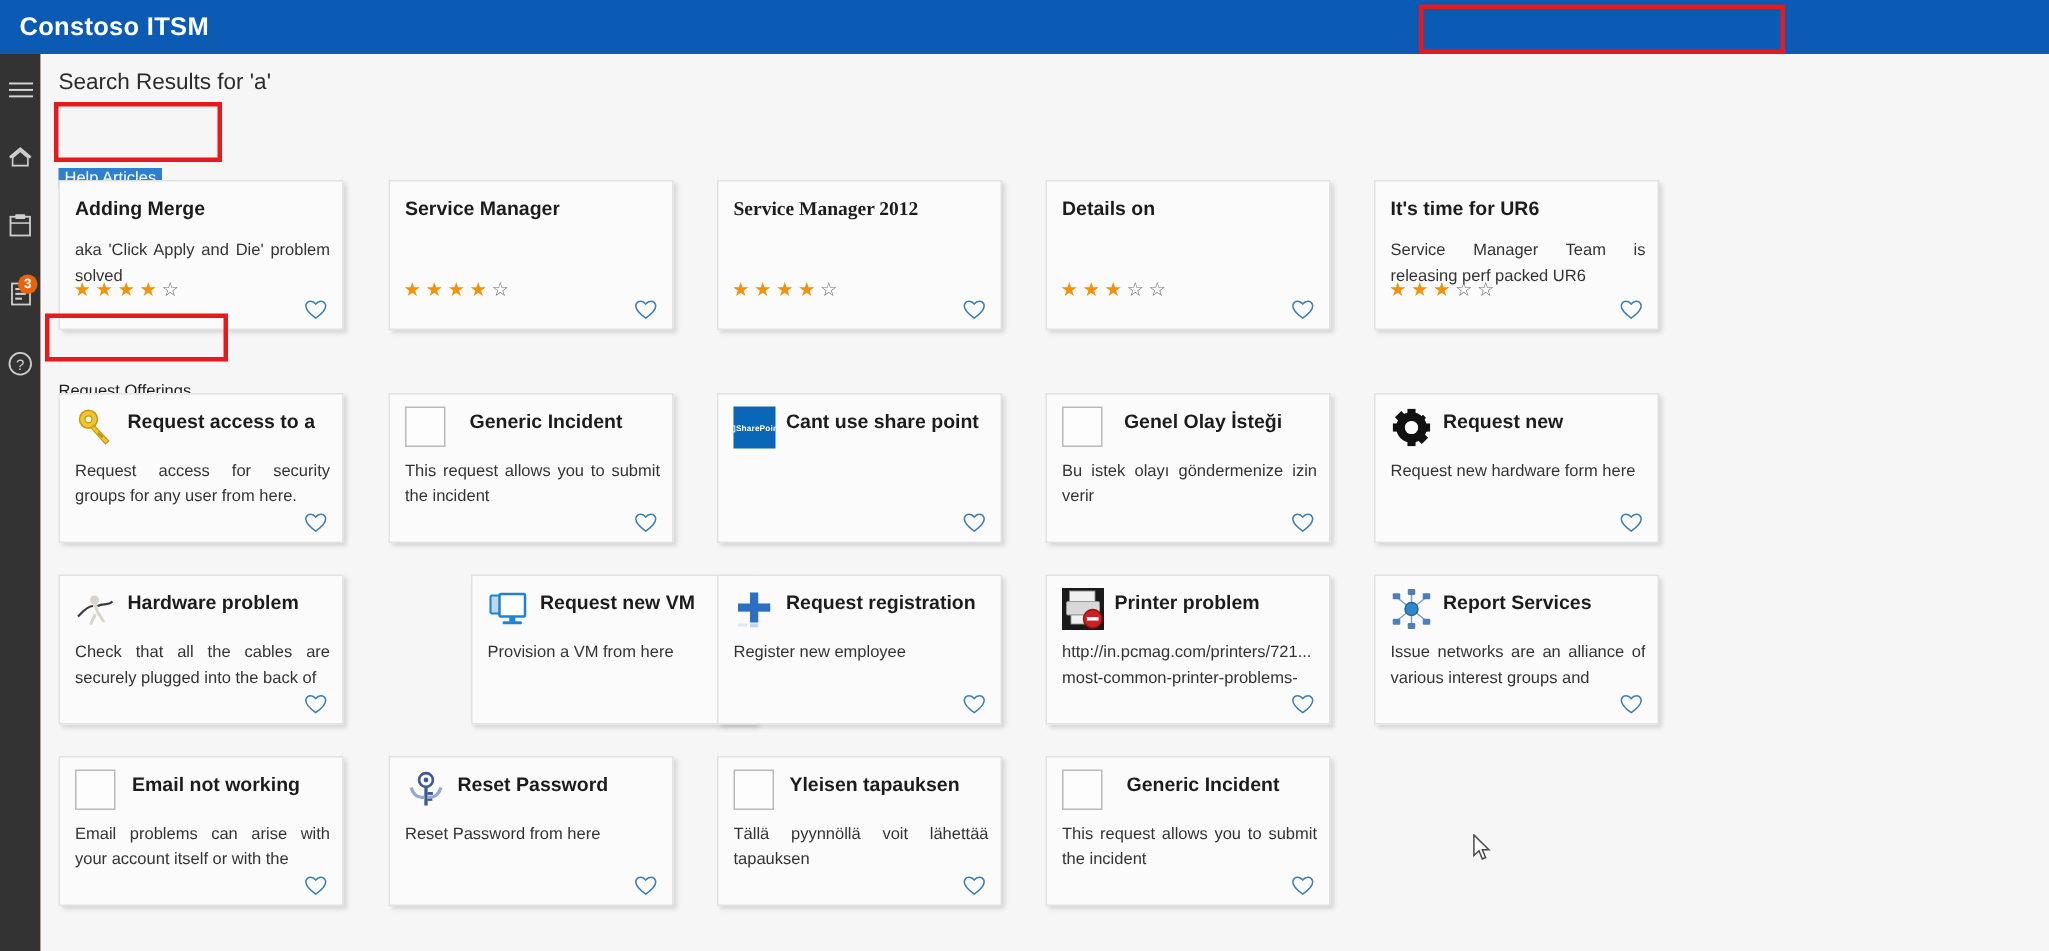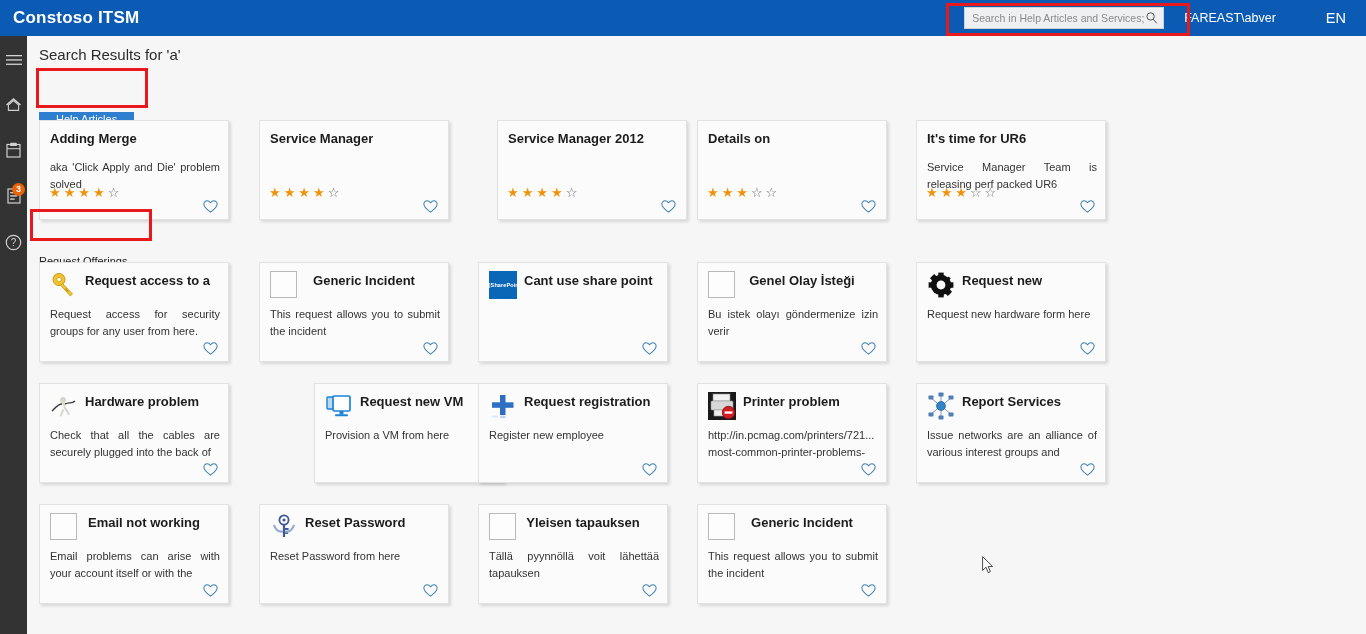--- a/index.html
+++ b/index.html
@@ -83,21 +83,21 @@
   }
   .page-title {
     position: absolute; top: 10px; left: 12px;
     font-size: 15px; color: #2b2b2b;
   }
   .group-label {
     position: absolute; font-size: 11px; color: #1b1b1b;
     white-space: nowrap;
   }
   .group-label.selected {
-    background: #2f7fd1; color: #ffffff; padding: 1px 17px;
+    background: #2f7fd1; color: #ffffff; padding: 1px 4px;
   }
 
   
   .grid { position: absolute; left: 12px; top: 84px; }
   .row { position: relative; height: 120px; }
   .card {
     position: absolute; top: 0;
     width: 190px; height: 100px;
     background: #fbfbfb;
     border: 1px solid #e2e2e2;
@@ -151,37 +151,20 @@
   
   .cursor { position: absolute; z-index: 70; width: 12px; height: 19px; }
 </style>
 </head>
 <body>
 
 <div id="app">
 
   <div class="topbar">
     <div class="brand">Constoso ITSM</div>
-    <div class="topbar-right">
-
-      <div class="search-wrap">
-        <div class="search-box">
-          <input type="text" placeholder="Search in Help Articles and Services;" style="">
-          <span class="search-icon">
-            <svg viewBox="0 0 16 16" width="14" height="14">
-              <circle cx="6.4" cy="6.2" r="4.2" fill="none" stroke="#4a4a4a" stroke-width="1.1"></circle>
-              <line x1="9.4" y1="9.4" x2="13.4" y2="14" stroke="#4a4a4a" stroke-width="1.1"></line>
-            </svg>
-          </span>
-        </div>
-      </div>
-
-      <div class="user-name">FAREAST\abver</div>
-      <div class="lang">EN</div>
-    </div>
   </div>
 
   <div class="annot" style="left:946px; top:3px; width:244px; height:33px;"></div>
 
   <div class="sidebar">
 
     <div class="side-item" style="margin-top:8px;">
       <span>
         <svg width="16" height="12" viewBox="0 0 16 12">
           <rect x="0" y="1" width="16" height="1.3" fill="#d5d5d5"></rect>
@@ -263,21 +246,21 @@
           </div>
           <div class="card-desc" style="top:38px;"></div>
           <div class="stars"><span class="star-on">★★★★</span><span class="star-off">☆</span></div>
           <div class="heart">
             <svg viewBox="0 0 20 18" width="17" height="16">
                 <path d="M10 16.2 C3 11.3 1.2 8 2.6 5 C3.9 2.2 7.7 2 10 5.1 C12.3 2 16.1 2.2 17.4 5 C18.8 8 17 11.3 10 16.2 Z" fill="none" stroke="#3f7fb0" stroke-width="1.2"></path>
               </svg>
           </div>
         </div>
 
-        <div class="card" style="left:458px;">
+        <div class="card" style="left:439px;font-family:Liberation Serif, serif;">
           <div class="card-head">
             <div class="card-title">Service Manager 2012</div>
           </div>
           <div class="card-desc" style="top:38px;"></div>
           <div class="stars"><span class="star-on">★★★★</span><span class="star-off">☆</span></div>
           <div class="heart">
             <svg viewBox="0 0 20 18" width="17" height="16">
                 <path d="M10 16.2 C3 11.3 1.2 8 2.6 5 C3.9 2.2 7.7 2 10 5.1 C12.3 2 16.1 2.2 17.4 5 C18.8 8 17 11.3 10 16.2 Z" fill="none" stroke="#3f7fb0" stroke-width="1.2"></path>
               </svg>
           </div>

